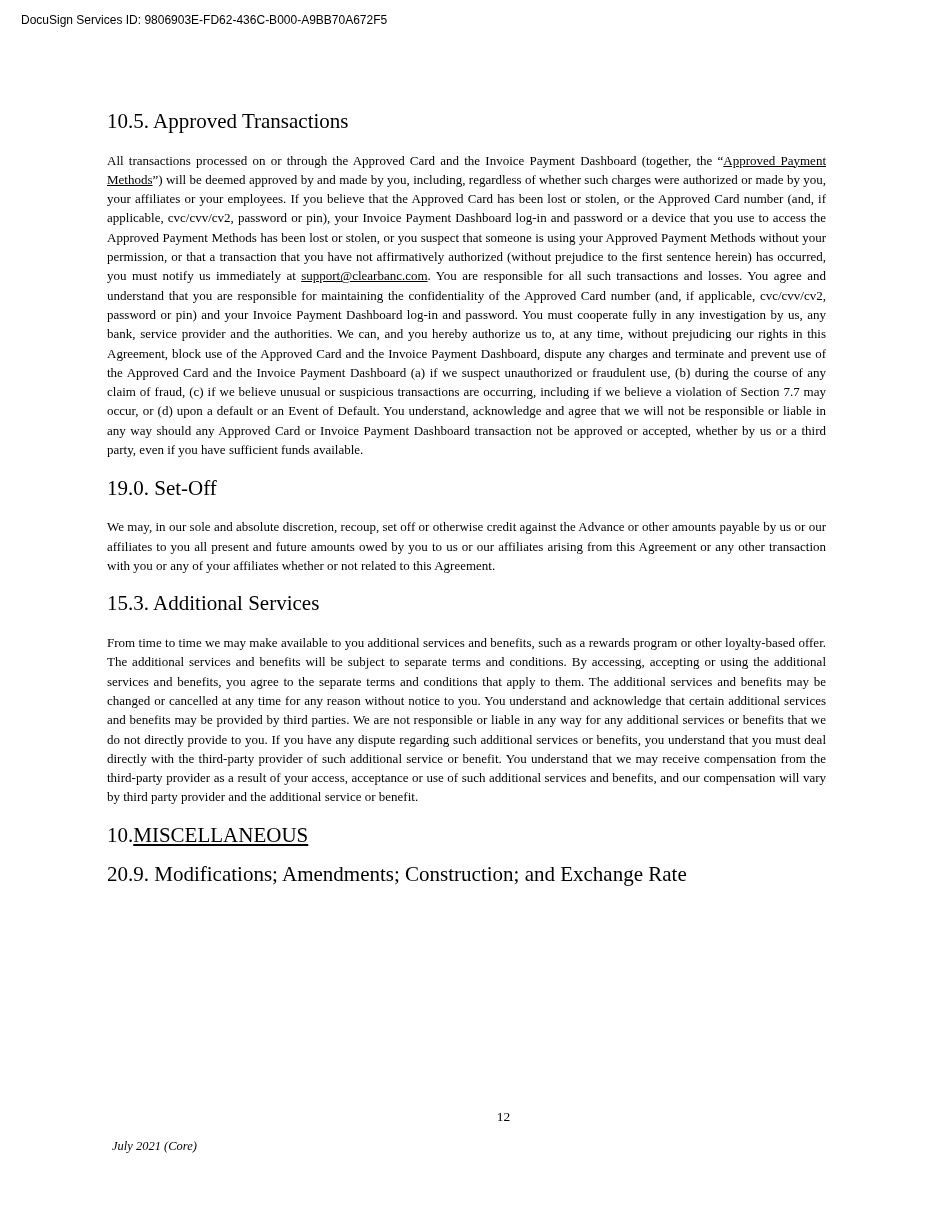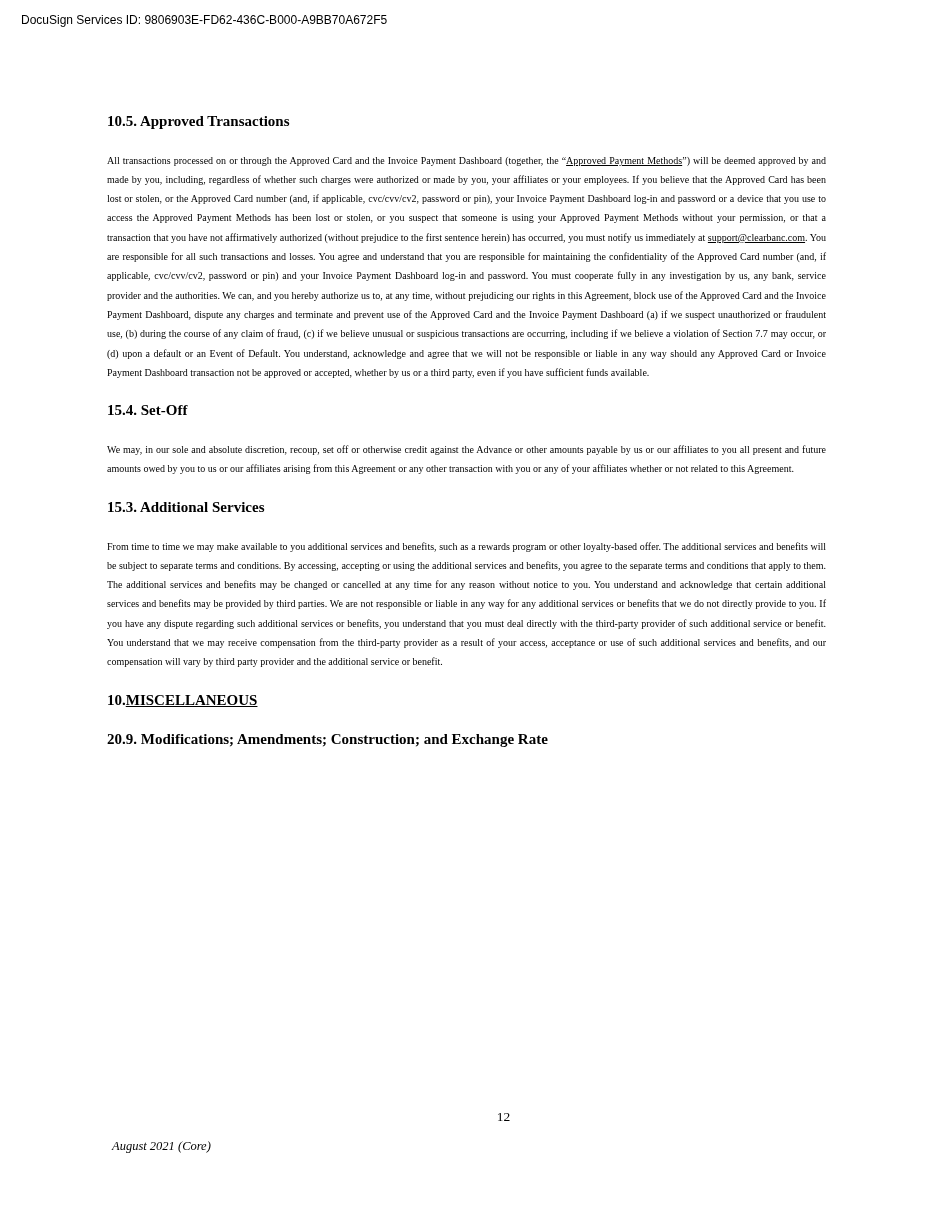--- a/index.html
+++ b/index.html
@@ -24,27 +24,27 @@
     color: #000000;
     white-space: nowrap;
   }
   .page-content {
     position: absolute;
     left: 107px;
     top: 112px;
     width: 719px;
   }
   .doc-heading {
-    font-size: 15px;
+    font-size: 21px;
     line-height: 19.3px;
-    font-weight: bold;
+    font-weight: normal;
     margin: 0 0 19.3px 0;
   }
   .doc-para {
-    font-size: 10px;
+    font-size: 13px;
     line-height: 19.3px;
     text-align: justify;
     margin: 0 0 19.3px 0;
   }
   .u {
     text-decoration: underline;
   }
   .email-link {
     text-decoration: underline;
     color: #000000;
@@ -77,31 +77,31 @@
 <div>
 
   <div class="docusign-id">DocuSign Services ID: 9806903E-FD62-436C-B000-A9BB70A672F5</div>
 
   <div class="page-content">
 
     <div class="doc-heading">10.5. Approved Transactions</div>
 
     <p class="doc-para"><span>All transactions processed on or through the Approved Card and the Invoice Payment Dashboard (together, the “</span><span class="u">Approved Payment Methods</span><span>”) will be deemed approved by and made by you, including, regardless of whether such charges were authorized or made by you, your affiliates or your employees. If you believe that the Approved Card has been lost or stolen, or the Approved Card number (and, if applicable, cvc/cvv/cv2, password or pin), your Invoice Payment Dashboard log-in and password or a device that you use to access the Approved Payment Methods has been lost or stolen, or you suspect that someone is using your Approved Payment Methods without your permission, or that a transaction that you have not affirmatively authorized (without prejudice to the first sentence herein) has occurred, you must notify us immediately at </span><a class="email-link">support@clearbanc.com</a><span>. You are responsible for all such transactions and losses. You agree and understand that you are responsible for maintaining the confidentiality of the Approved Card number (and, if applicable, cvc/cvv/cv2, password or pin) and your Invoice Payment Dashboard log-in and password. You must cooperate fully in any investigation by us, any bank, service provider and the authorities. We can, and you hereby authorize us to, at any time, without prejudicing our rights in this Agreement, block use of the Approved Card and the Invoice Payment Dashboard, dispute any charges and terminate and prevent use of the Approved Card and the Invoice Payment Dashboard (a) if we suspect unauthorized or fraudulent use, (b) during the course of any claim of fraud, (c) if we believe unusual or suspicious transactions are occurring, including if we believe a violation of Section 7.7 may occur, or (d) upon a default or an Event of Default. You understand, acknowledge and agree that we will not be responsible or liable in any way should any Approved Card or Invoice Payment Dashboard transaction not be approved or accepted, whether by us or a third party, even if you have sufficient funds available.</span></p>
 
-    <div class="doc-heading">15.4. Set-Off</div>
+    <div class="doc-heading">19.0. Set-Off</div>
 
     <p class="doc-para">We may, in our sole and absolute discretion, recoup, set off or otherwise credit against the Advance or other amounts payable by us or our affiliates to you all present and future amounts owed by you to us or our affiliates arising from this Agreement or any other transaction with you or any of your affiliates whether or not related to this Agreement.</p>
 
     <div class="doc-heading">15.3. Additional Services</div>
 
     <p class="doc-para">From time to time we may make available to you additional services and benefits, such as a rewards program or other loyalty-based offer. The additional services and benefits will be subject to separate terms and conditions. By accessing, accepting or using the additional services and benefits, you agree to the separate terms and conditions that apply to them. The additional services and benefits may be changed or cancelled at any time for any reason without notice to you. You understand and acknowledge that certain additional services and benefits may be provided by third parties. We are not responsible or liable in any way for any additional services or benefits that we do not directly provide to you. If you have any dispute regarding such additional services or benefits, you understand that you must deal directly with the third-party provider of such additional service or benefit. You understand that we may receive compensation from the third-party provider as a result of your access, acceptance or use of such additional services and benefits, and our compensation will vary by third party provider and the additional service or benefit.</p>
 
     <div class="doc-heading major-heading"><span>10.</span><span class="u title-gap">MISCELLANEOUS</span></div>
 
     <div class="doc-heading">20.9. Modifications; Amendments; Construction; and Exchange Rate</div>
 
   </div>
 
   <div class="footer-page-number">12</div>
 
-  <div class="footer-note">August 2021 (Core)</div>
+  <div class="footer-note">July 2021 (Core)</div>
 
 </div>
 
 </body></html>

